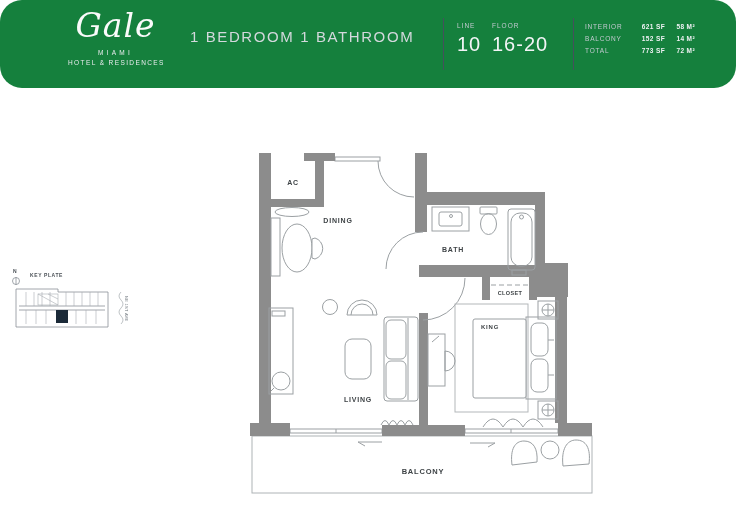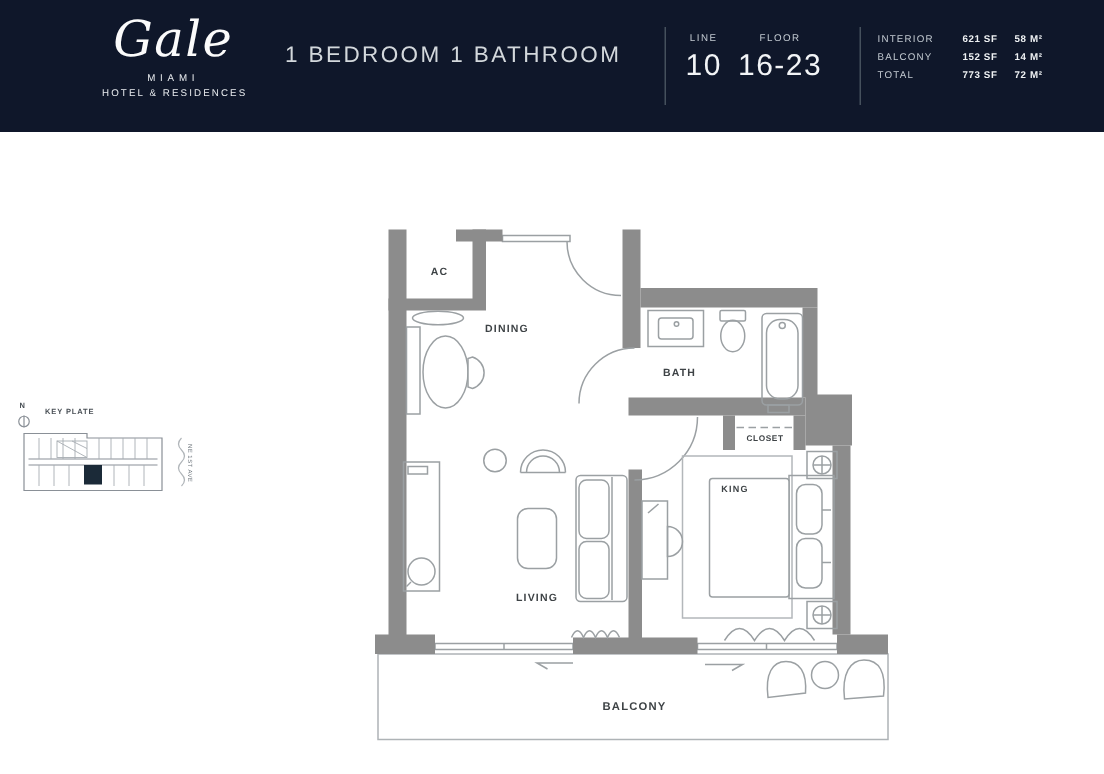--- a/index.html
+++ b/index.html
@@ -3,36 +3,36 @@
 <meta charset="utf-8">
 <style>
   html,body{margin:0;padding:0;}
   body{
     width:736px;height:516px;position:relative;background:#ffffff;
     font-family:"Liberation Sans", sans-serif;overflow:hidden;
   }
   
   .header{
     position:absolute;left:0;top:0;width:736px;height:88px;
-    background:#0f172a;color:#fff;
+    background:#15803d;color:#fff;border-radius:22px;
   }
   .logo{position:absolute;left:68px;top:6px;width:95px;text-align:center;}
   .logo-name{
     font-family:"DejaVu Serif", serif;font-style:italic;font-weight:400;
     font-size:33px;line-height:40px;color:#fbfbfb;letter-spacing:1px;
   }
   .logo-city{font-size:6.5px;letter-spacing:3.2px;color:#e8ebee;margin-top:3px;}
   .logo-tag{font-size:6.5px;letter-spacing:1.4px;color:#e8ebee;margin-top:3px;white-space:nowrap;}
   .unit-title{
     position:absolute;left:190px;top:28px;font-size:15px;letter-spacing:1.6px;
     color:#d3d8dc;font-weight:400;white-space:nowrap;
   }
   .vdiv{position:absolute;top:18px;height:52px;width:1px;background:#45505c;}
   .vdiv1{left:443px;} .vdiv2{left:573px;}
-  .fact{position:absolute;top:22px;text-align:center;}
+  .fact{position:absolute;top:22px;}
   .fact-line{left:457px;} .fact-floor{left:492px;}
   .fact-label{font-size:6.5px;letter-spacing:1px;color:#c3cad1;}
   .fact-value{font-size:20px;font-weight:300;color:#f2f4f6;margin-top:4px;letter-spacing:1px;}
   .areas{position:absolute;left:585px;top:23px;}
   .area-row{display:flex;align-items:baseline;margin-bottom:5px;}
   .area-label{width:47px;font-size:6.5px;letter-spacing:0.8px;color:#c3cad1;}
   .area-sf{width:33px;font-size:6.5px;letter-spacing:0.4px;color:#eef1f3;font-weight:bold;text-align:right;}
   .area-m2{width:30px;font-size:6.5px;letter-spacing:0.4px;color:#eef1f3;font-weight:bold;text-align:right;}
   
   .plan-label{
@@ -64,21 +64,21 @@
   <div class="unit-title">1 BEDROOM 1 BATHROOM</div>
 
   <div class="vdiv vdiv1"></div>
 
   <div class="fact fact-line">
     <div class="fact-label">LINE</div>
     <div class="fact-value">10</div>
   </div>
   <div class="fact fact-floor">
     <div class="fact-label">FLOOR</div>
-    <div class="fact-value">16-23</div>
+    <div class="fact-value">16-20</div>
   </div>
 
   <div class="vdiv vdiv2"></div>
 
   <div class="areas">
     <div class="area-row">
       <div class="area-label">INTERIOR</div>
       <div class="area-sf">621 SF</div>
       <div class="area-m2">58 M²</div>
     </div>

